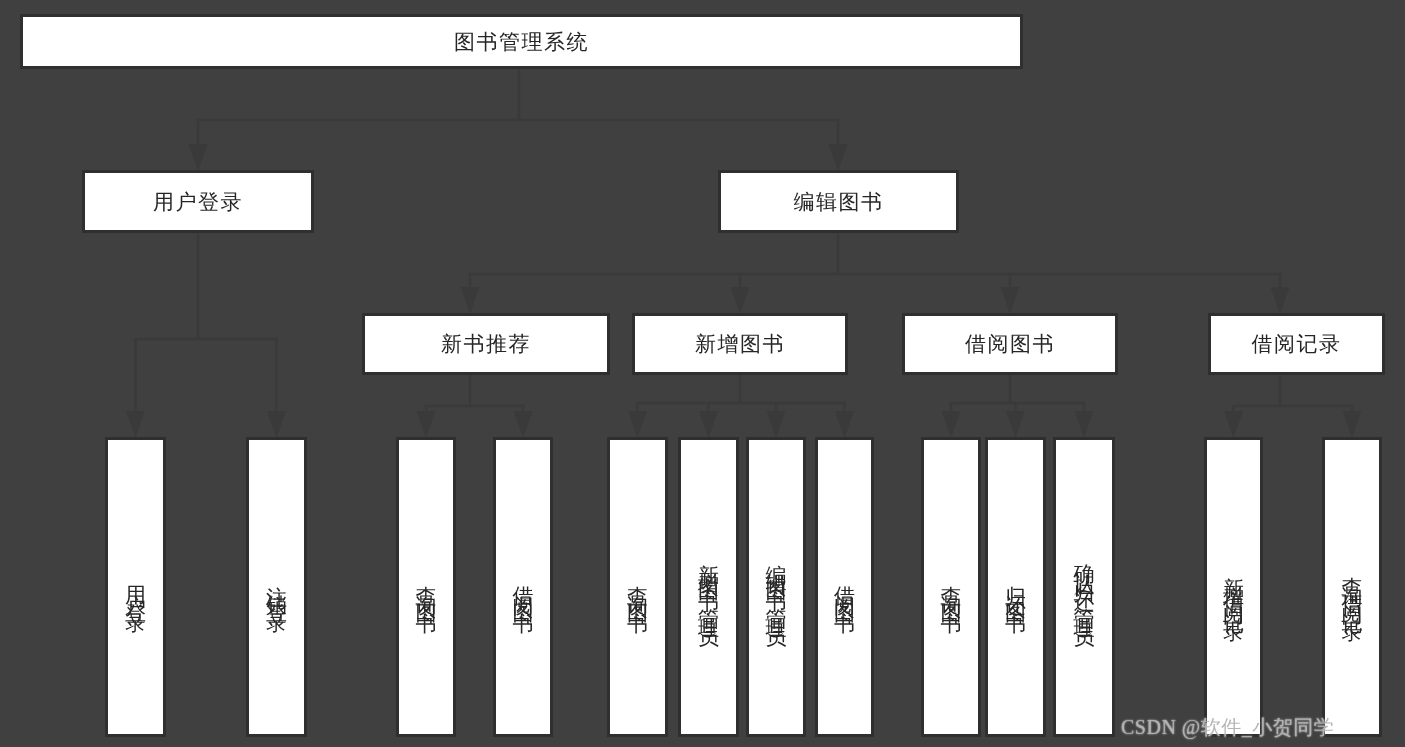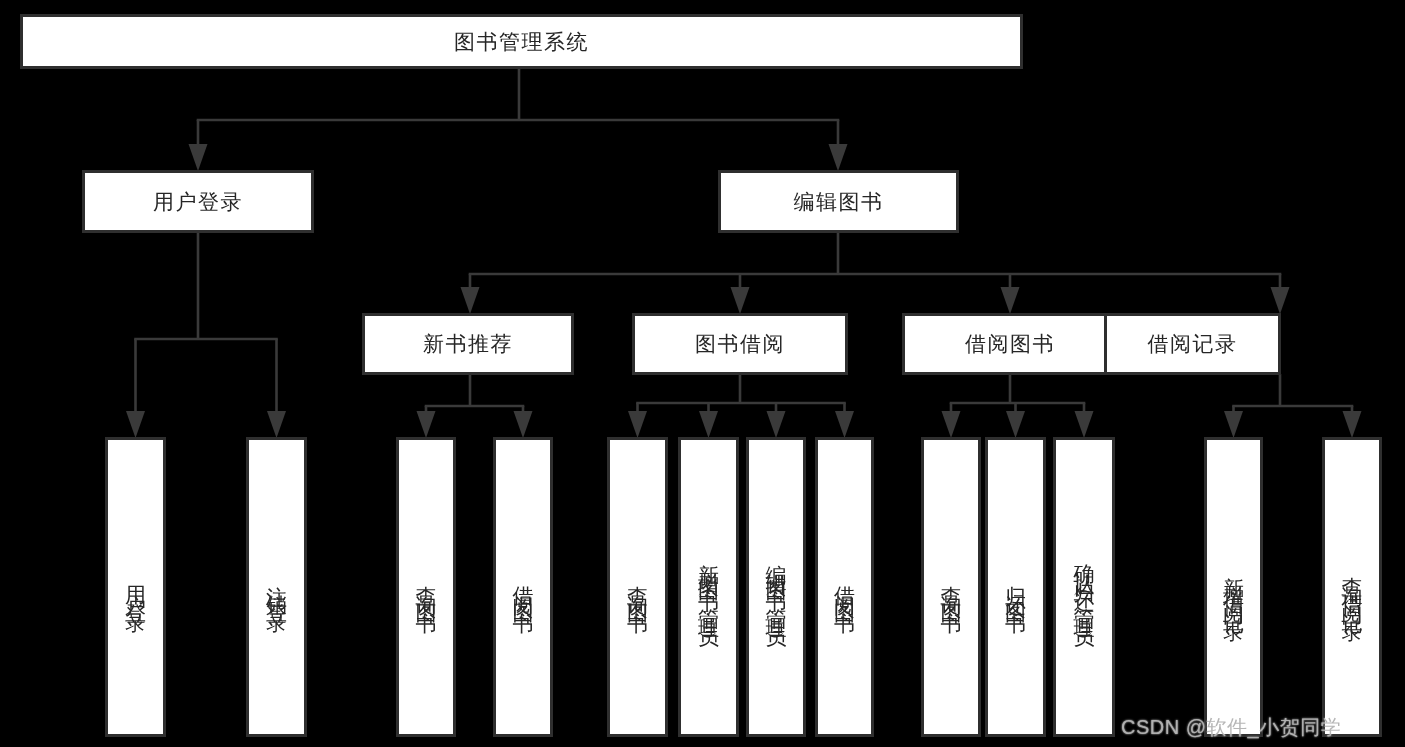--- a/index.html
+++ b/index.html
@@ -1,20 +1,20 @@
 <!DOCTYPE html>
 <html><head>
 <meta charset="utf-8">
 <style>
   html,body { margin:0; padding:0; background:#ffffff; }
   #stage {
     position:relative;
     width:1405px; height:747px;
-    background:#000000;
-    font-family:Liberation Sans, sans-serif;
+    background:#404040;
+    font-family:Liberation Serif, serif;
     overflow:hidden;
   }
   #connectors {
     position:absolute; left:0; top:0; width:1405px; height:747px;
     z-index:0;
   }
   #connectors line { stroke:#3a3a3a; stroke-width:2.6; }
   #connectors polygon { fill:#3a3a3a; }
   .box {
     position:absolute;
@@ -111,24 +111,24 @@
     <polygon points="1224,411 1243,411 1233.5,438"></polygon>
     <line x1="1352" y1="406" x2="1352" y2="418"></line>
     <polygon points="1342.5,411 1361.5,411 1352,438"></polygon>
   </svg>
 
   <div class="box" style="left:20px; top:14px; width:1003px; height:55px;">图书管理系统</div>
 
   <div class="box" style="left:82px; top:170px; width:232px; height:63px;">用户登录</div>
   <div class="box" style="left:718px; top:170px; width:241px; height:63px;">编辑图书</div>
 
-  <div class="box" style="left:362px; top:313px; width:212px; height:62px;">新书推荐</div>
-  <div class="box" style="left:632px; top:313px; width:216px; height:62px;">图书借阅</div>
+  <div class="box" style="left:362px; top:313px; width:248px; height:62px;">新书推荐</div>
+  <div class="box" style="left:632px; top:313px; width:216px; height:62px;">新增图书</div>
   <div class="box" style="left:902px; top:313px; width:216px; height:62px;">借阅图书</div>
-  <div class="box" style="left:1104px; top:313px; width:177px; height:62px;">借阅记录</div>
+  <div class="box" style="left:1208px; top:313px; width:177px; height:62px;">借阅记录</div>
 
   <div class="box leaf" style="left:105px; width:61px;">用户登录</div>
   <div class="box leaf" style="left:246px; width:61px;">注销登录</div>
 
   <div class="box leaf" style="left:396px; width:60px;">查询图书</div>
   <div class="box leaf" style="left:493px; width:60px;">借阅图书</div>
 
   <div class="box leaf" style="left:607px; width:61px;">查询图书</div>
   <div class="box leaf" style="left:678px; width:61px;">新增图书（管理员）</div>
   <div class="box leaf" style="left:746px; width:60px;">编辑图书（管理员）</div>

